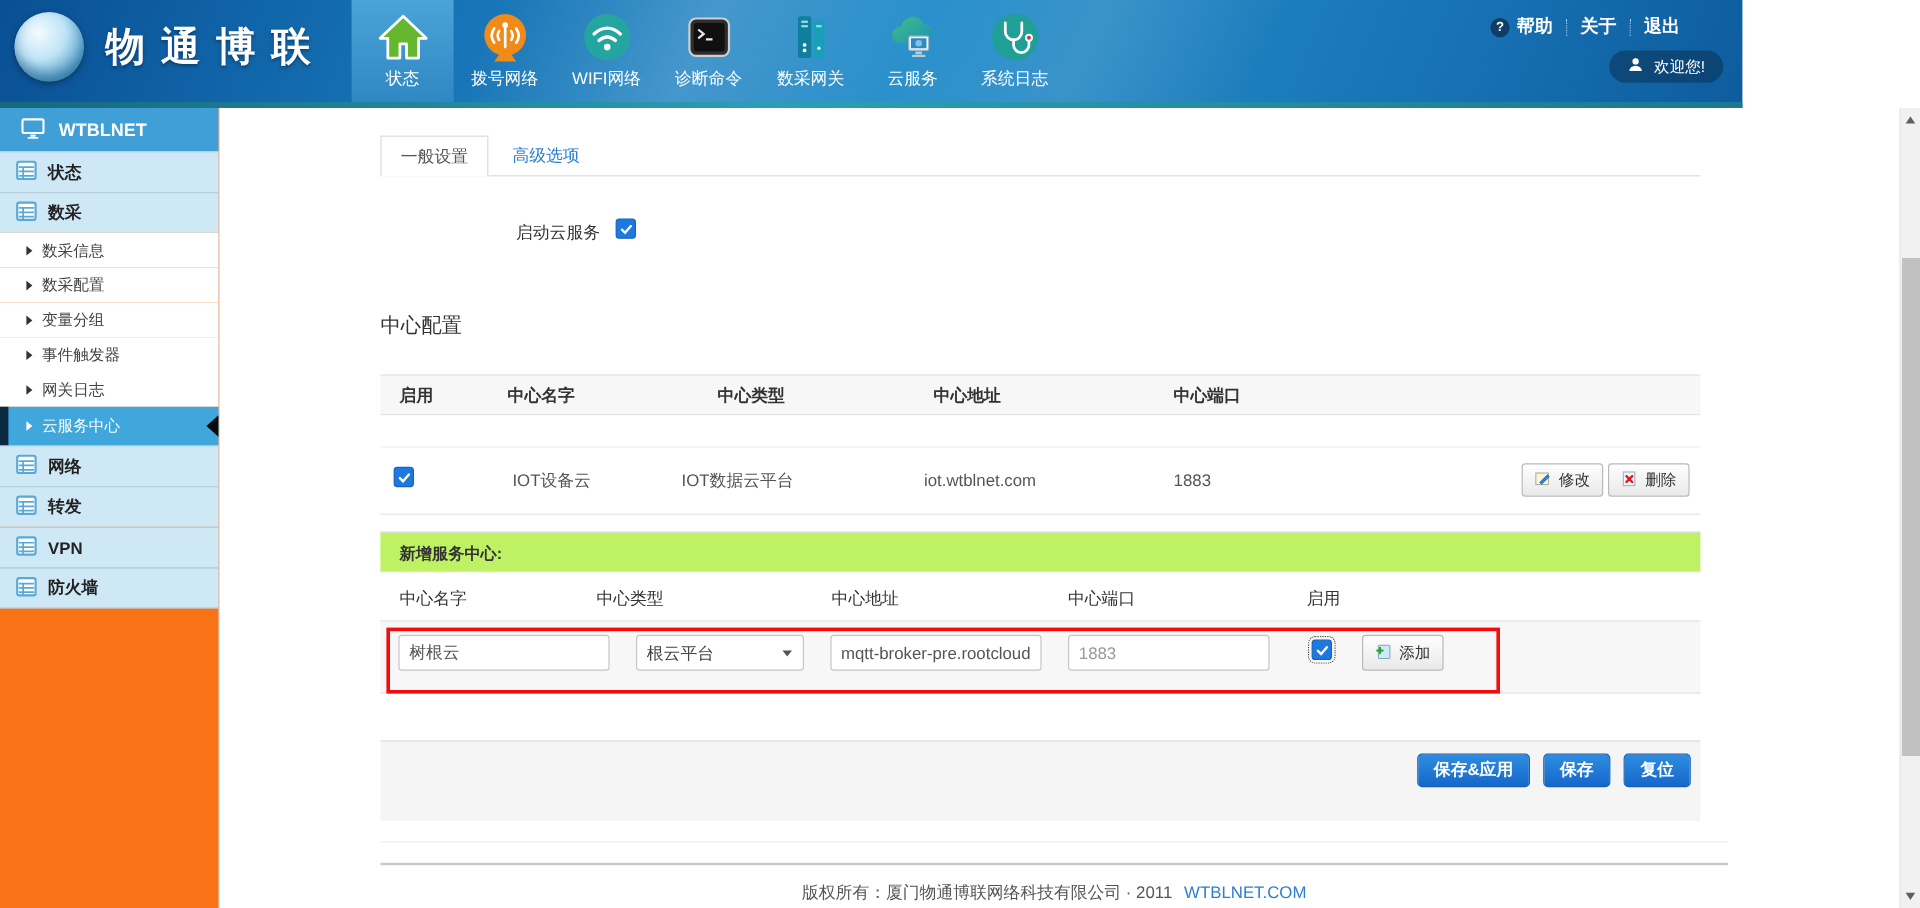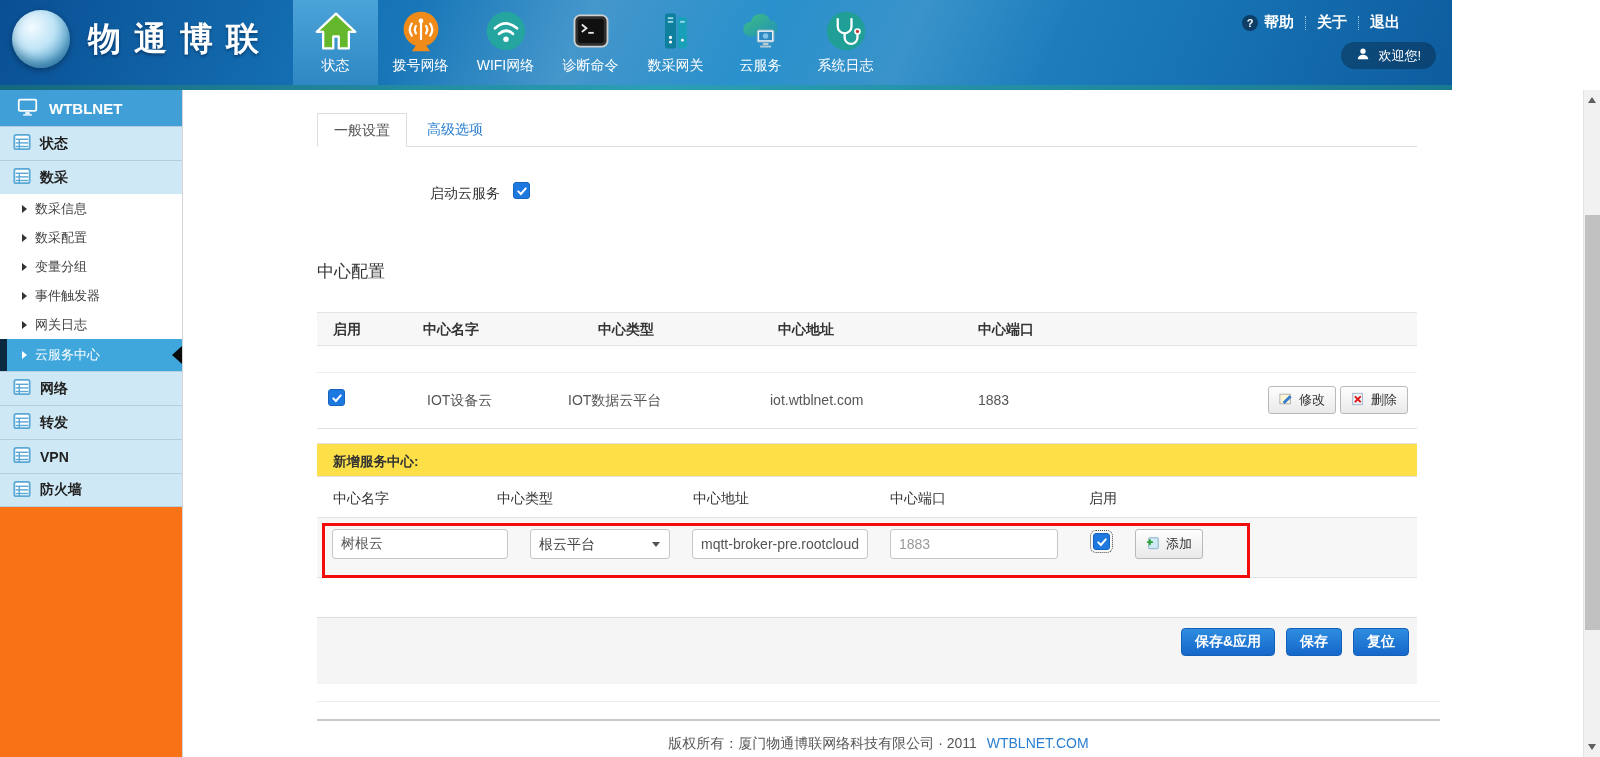--- a/index.html
+++ b/index.html
@@ -67,21 +67,21 @@
   .thead{position:absolute;left:134px;top:222px;width:1100px;height:34px;background:#f7f7f7;
     border-top:1px solid #e3e3e3;border-bottom:1px solid #e3e3e3}
   .thead span{position:absolute;top:8px;font-size:14px;font-weight:bold;color:#333;white-space:nowrap}
   .trow{position:absolute;left:134px;top:282px;width:1100px;height:57px;border-top:1px solid #efefef;
     border-bottom:1px solid #e3e3e3;background:#fff}
   .trow .cell{position:absolute;top:19px;font-size:14px;color:#555;white-space:nowrap}
   .trow .cb{position:absolute;left:11px;top:16px}
   .btn-gray{position:absolute;display:inline-flex;align-items:center;gap:6px;height:28px;
     background:linear-gradient(#fefefe,#e9e9e9);border:1px solid #b9b9b9;border-radius:3px;
     padding:0 10px;font-size:13px;color:#333;cursor:pointer;white-space:nowrap}
-  .add-head{position:absolute;left:134px;top:353px;width:1100px;height:34px;background:#fde047;
+  .add-head{position:absolute;left:134px;top:353px;width:1100px;height:34px;background:#bef264;
     border-top:1px solid #e3e3e3;border-bottom:1px solid #e3e3e3}
   .add-title{position:absolute;left:16px;top:9px;font-size:13.5px;font-weight:bold;color:#333;white-space:nowrap}
   .annotation{position:absolute;left:473px;top:3px;font-size:20px;color:#fc0d0d;white-space:nowrap}
   .add-labels{position:absolute;left:134px;top:387px;width:1100px;height:40px;background:#fff}
   .add-labels span{position:absolute;top:13px;font-size:14px;color:#333;white-space:nowrap}
   .add-inputs{position:absolute;left:134px;top:427px;width:1100px;height:61px;background:#f7f7f7;
     border-top:1px solid #e3e3e3;border-bottom:1px solid #e3e3e3}
   .txt{position:absolute;top:11px;height:30px;border:1px solid #c6c6c6;border-radius:3px;
     background:#fff;padding:0 8px;font-size:14px;color:#555;font-family:inherit}
   .txt::placeholder{color:#9a9a9a}

